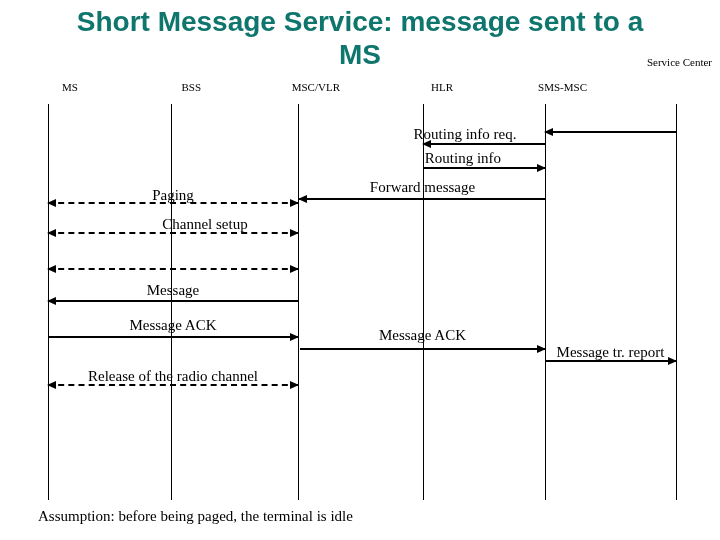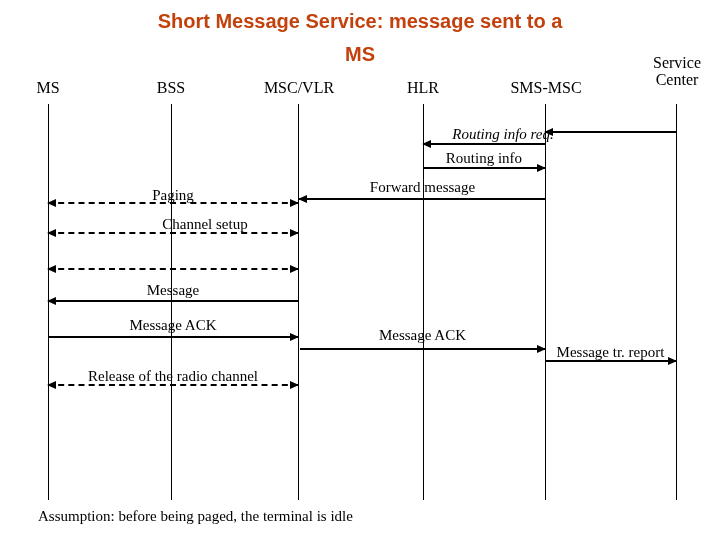--- a/index.html
+++ b/index.html
@@ -11,29 +11,29 @@
     overflow: hidden;
     font-family: "Liberation Serif", serif;
     color: #000000;
   }
   .title {
     position: absolute;
     left: 0; right: 0; top: 5px;
     text-align: center;
     font-family: "Liberation Sans", sans-serif;
     font-weight: bold;
-    font-size: 20px;
+    font-size: 28px;
     line-height: 33px;
-    color: #c2410c;
+    color: #0f766e;
   }
   .actor {
     position: absolute;
     top: 79px;
-    text-align: center;
-    font-size: 16px;
+    text-align: right;
+    font-size: 11px;
     line-height: 17px;
   }
   .actor.two-line { top: 54px; }
   .lifeline {
     position: absolute;
     top: 104px;
     height: 396px;
     width: 1px;
     background: #000000;
   }
@@ -102,26 +102,26 @@
   <div class="lifeline" style="left:171px;"></div>
   <div class="lifeline" style="left:298px;"></div>
   <div class="lifeline" style="left:423px;"></div>
   <div class="lifeline" style="left:545px;"></div>
   <div class="lifeline" style="left:676px;"></div>
 
   <div class="msg-arrow" style="left:545px; width:131px; top:131px;">
     <span class="head left"></span>
   </div>
 
-  <div class="msg-label" style="left:442px; width:122px; top:126px;font-style:italic;">Routing info req.</div>
+  <div class="msg-label" style="left:404px; width:122px; top:126px;">Routing info req.</div>
   <div class="msg-arrow" style="left:423px; width:122px; top:143px;">
     <span class="head left"></span>
   </div>
 
-  <div class="msg-label" style="left:423px; width:122px; top:150px;">Routing info</div>
+  <div class="msg-label" style="left:402px; width:122px; top:150px;">Routing info</div>
   <div class="msg-arrow" style="left:423px; width:122px; top:167px;">
     <span class="head right"></span>
   </div>
 
   <div class="msg-label" style="left:300px; width:245px; top:179px;">Forward message</div>
   <div class="msg-arrow" style="left:299px; width:246px; top:198px;">
     <span class="head left"></span>
   </div>
 
   <div class="msg-label" style="left:48px; width:250px; top:187px;">Paging</div>

